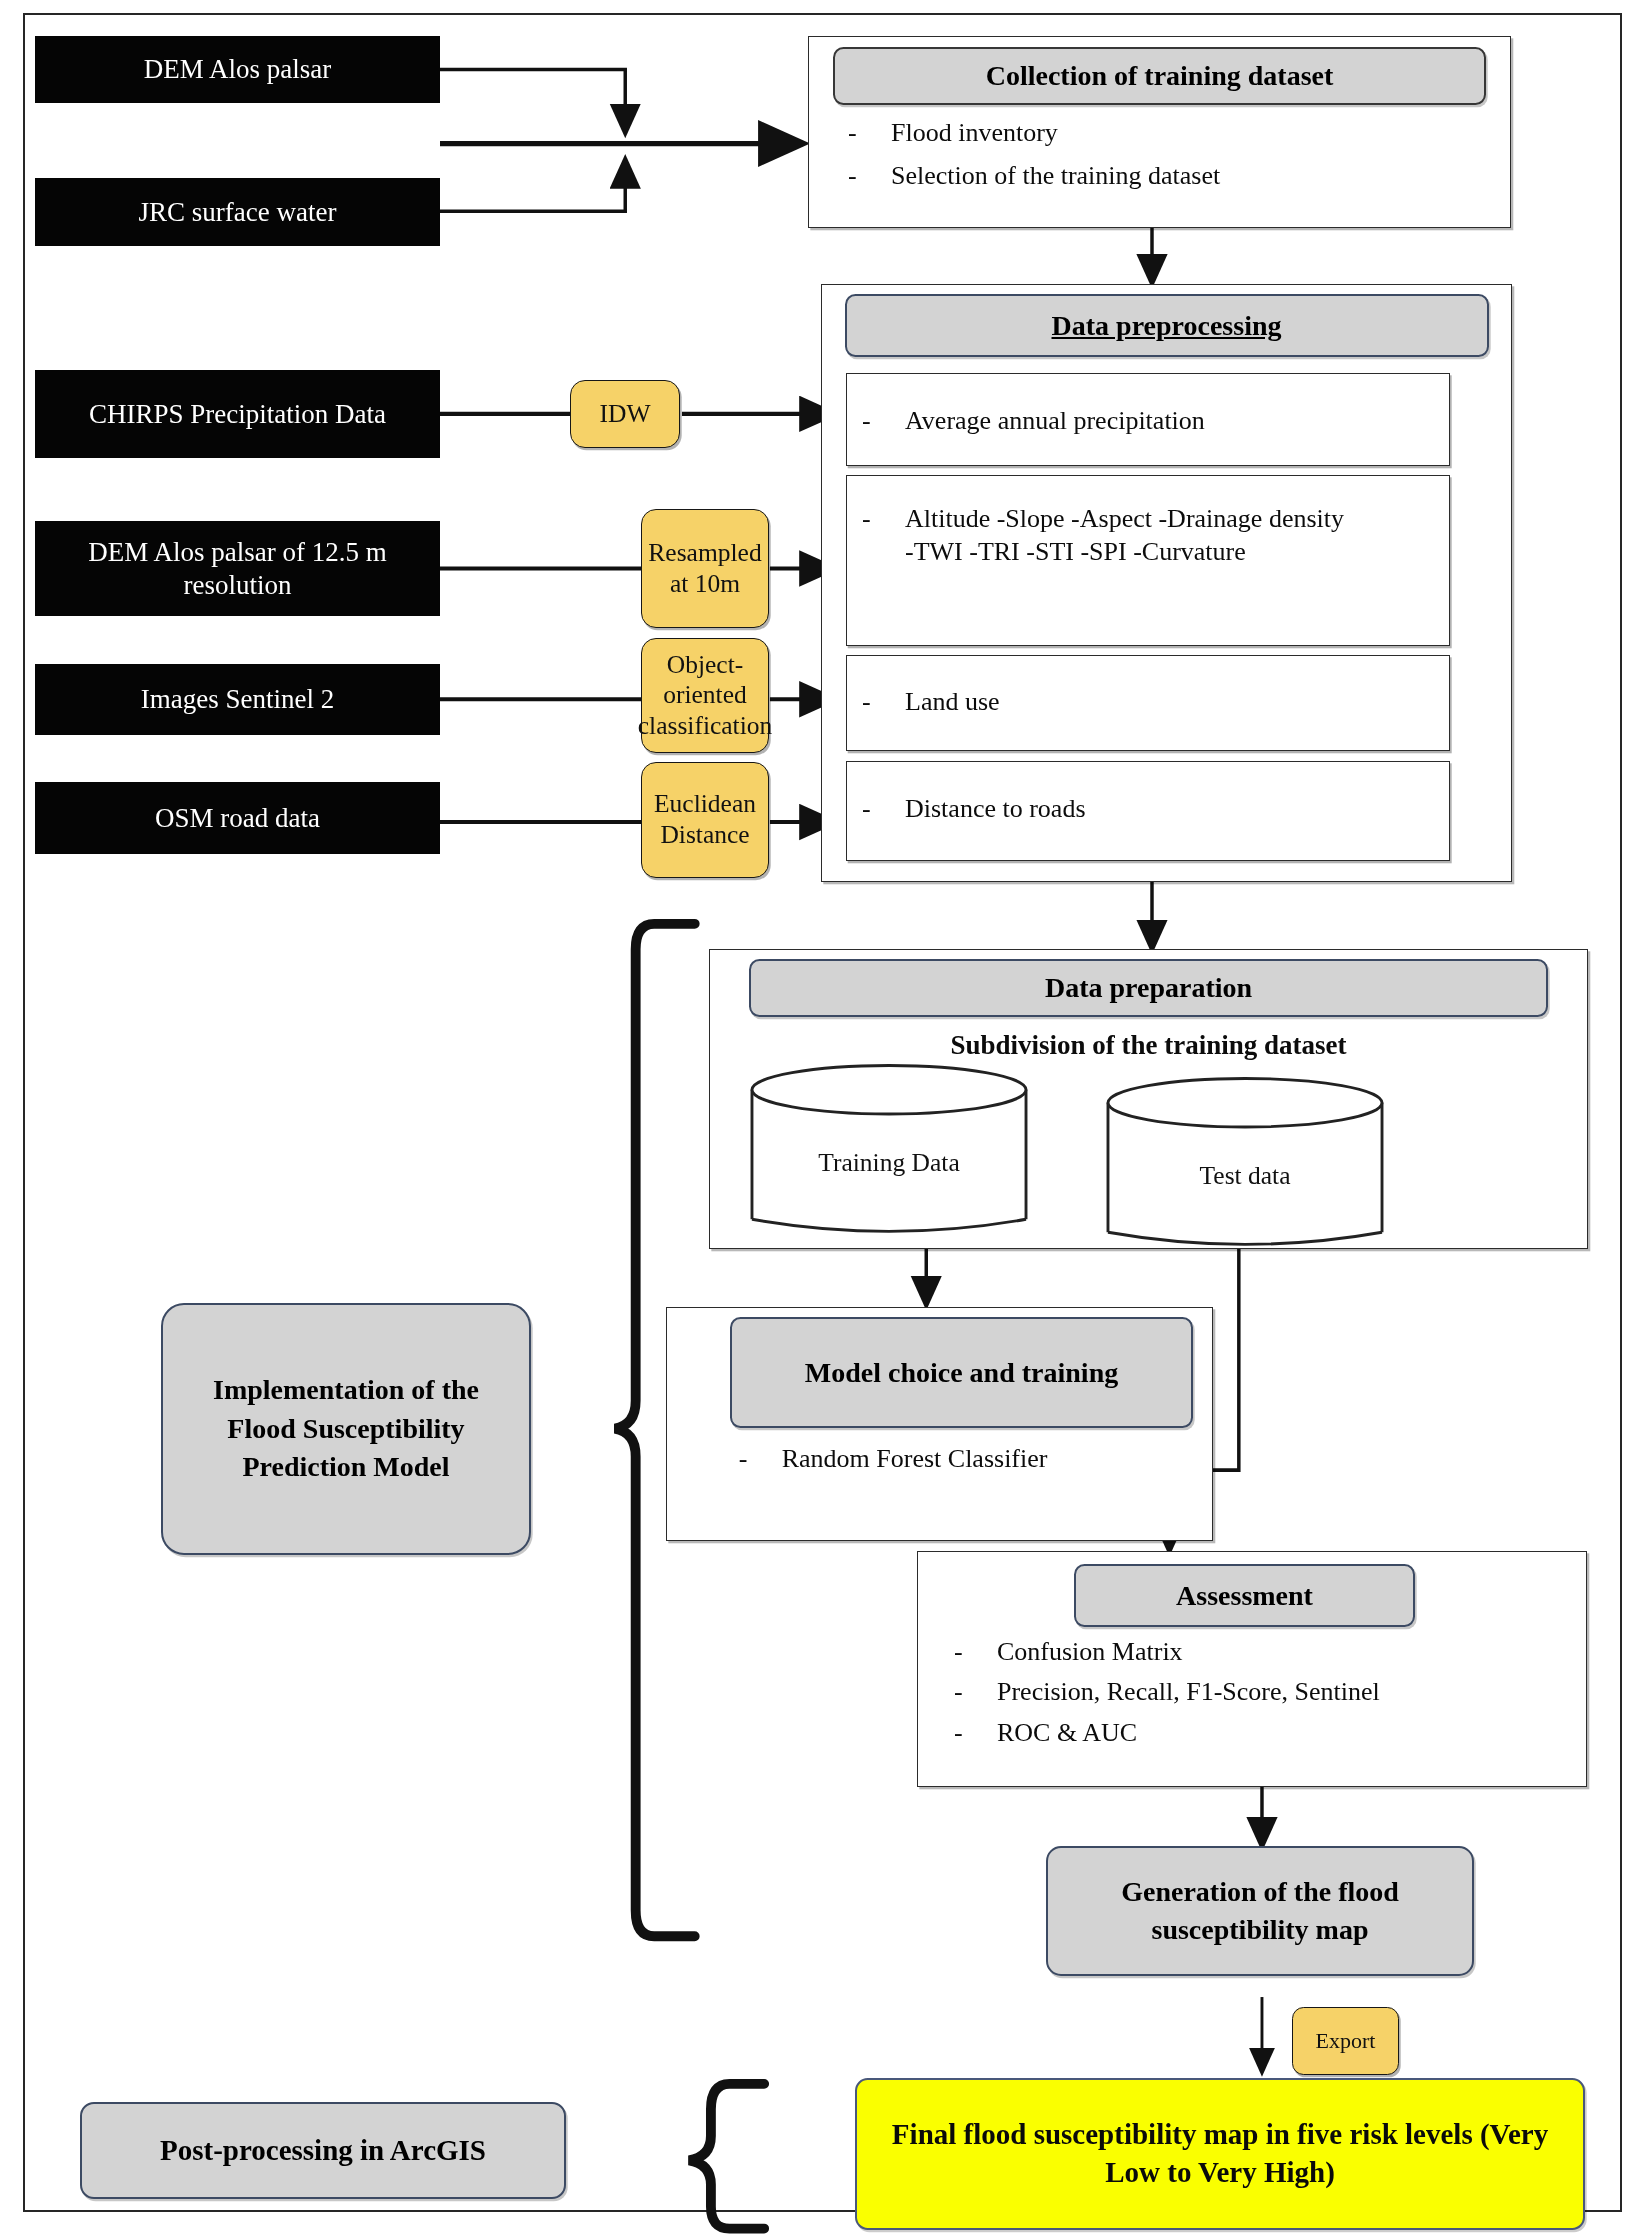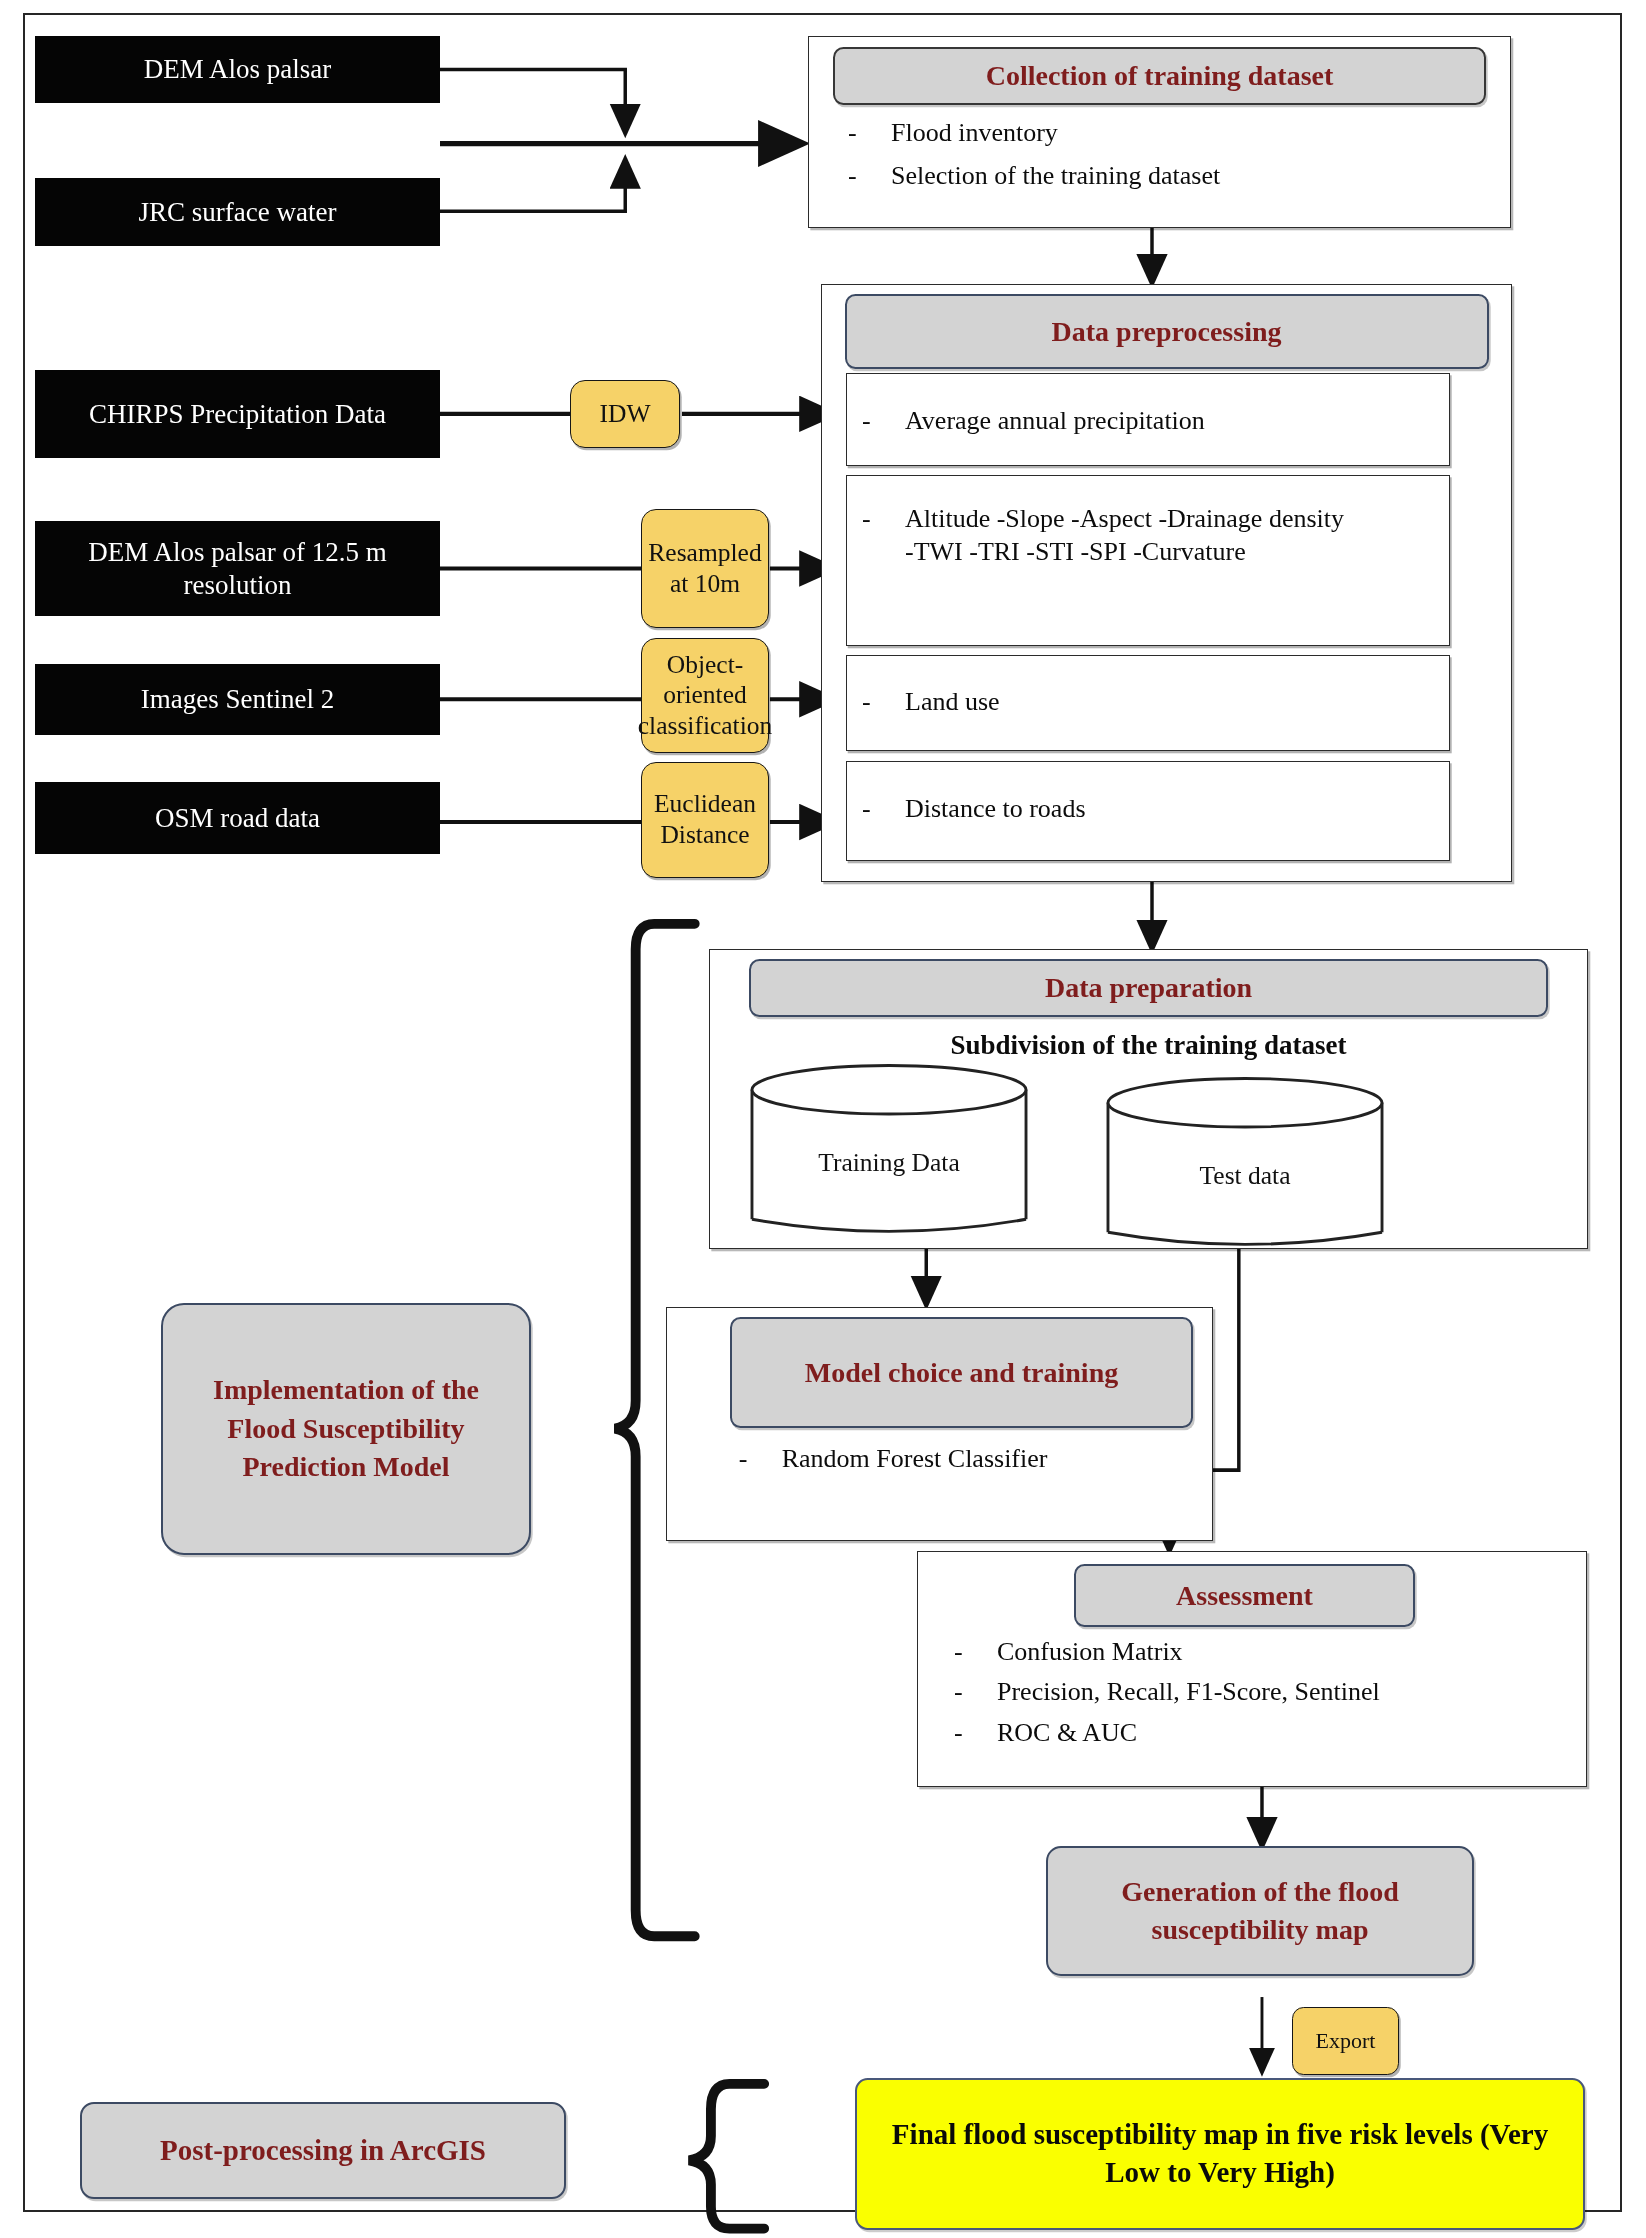--- a/index.html
+++ b/index.html
@@ -29,21 +29,21 @@
   }
   .proc.small{font-size:24px;border-radius:11.6px;}
   
   .container{
     background:#ffffff;border:1.7px solid #2b2b2b;display:block;
     box-shadow:2.3px 2.3px 0 rgba(0,0,0,0.28);
   }
   
   .hdr{
     background:#D3D3D3;border:2.3px solid #3C4A63;border-radius:10.4px;
-    font-weight:bold;font-size:28px;color:#7f1d1d;
+    font-weight:bold;font-size:28px;color:#000000;
     box-shadow:1.7px 2.3px 0 rgba(0,0,0,0.22);
   }
   .hdr.darkborder{border:2.3px solid #373737;}
   
   .listbox{
     background:#ffffff;border:1.7px solid #2b2b2b;
     box-shadow:1.7px 2.3px 0 rgba(0,0,0,0.30);
     display:block;
   }
   .li{
@@ -177,21 +177,21 @@
         <span class="txt">Flood inventory</span>
       </div>
       <div class="li" style="margin-top:10.4px;">
         <span class="dash">-</span>
         <span class="txt">Selection of the training dataset</span>
       </div>
     </div>
   </div>
 
   <div class="container" style="position:absolute;left:821px;top:284px;width:689px;height:596px;">
-    <div class="node hdr" style="position:relative;margin:9.3px auto 0 auto;width:644px;height:75px;">
+    <div class="node hdr" style="position:relative;margin:9.3px auto 0 auto;width:644px;height:63px;text-decoration:underline;">
       <span>Data preprocessing</span>
     </div>
 
     <div class="listbox" style="position:absolute;left:24px;top:88px;width:602px;height:91px;">
       <div class="li" style="margin-top:30px;">
         <span class="dash">-</span>
         <span class="txt">Average annual precipitation</span>
       </div>
     </div>
 

